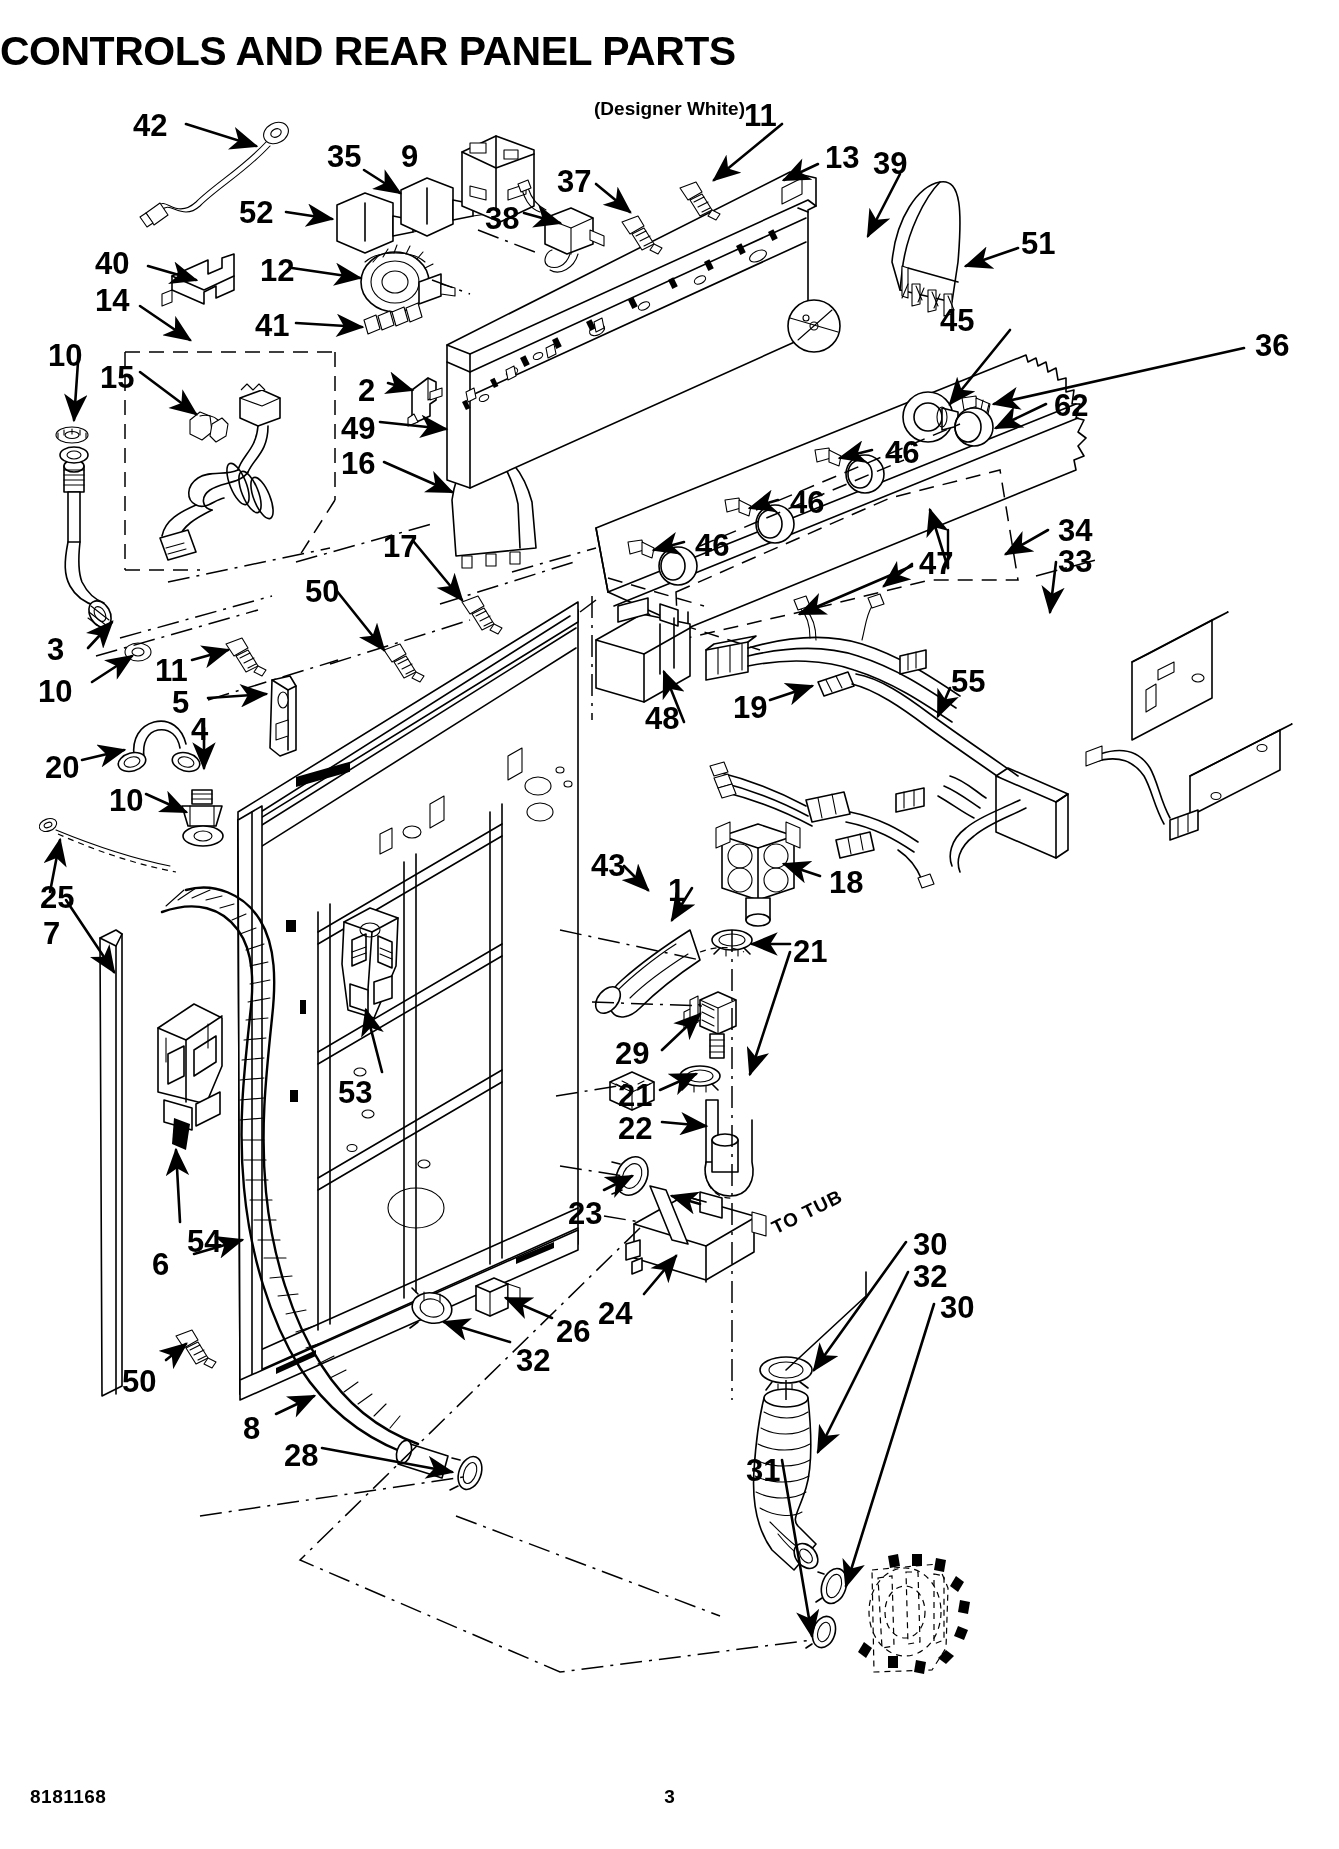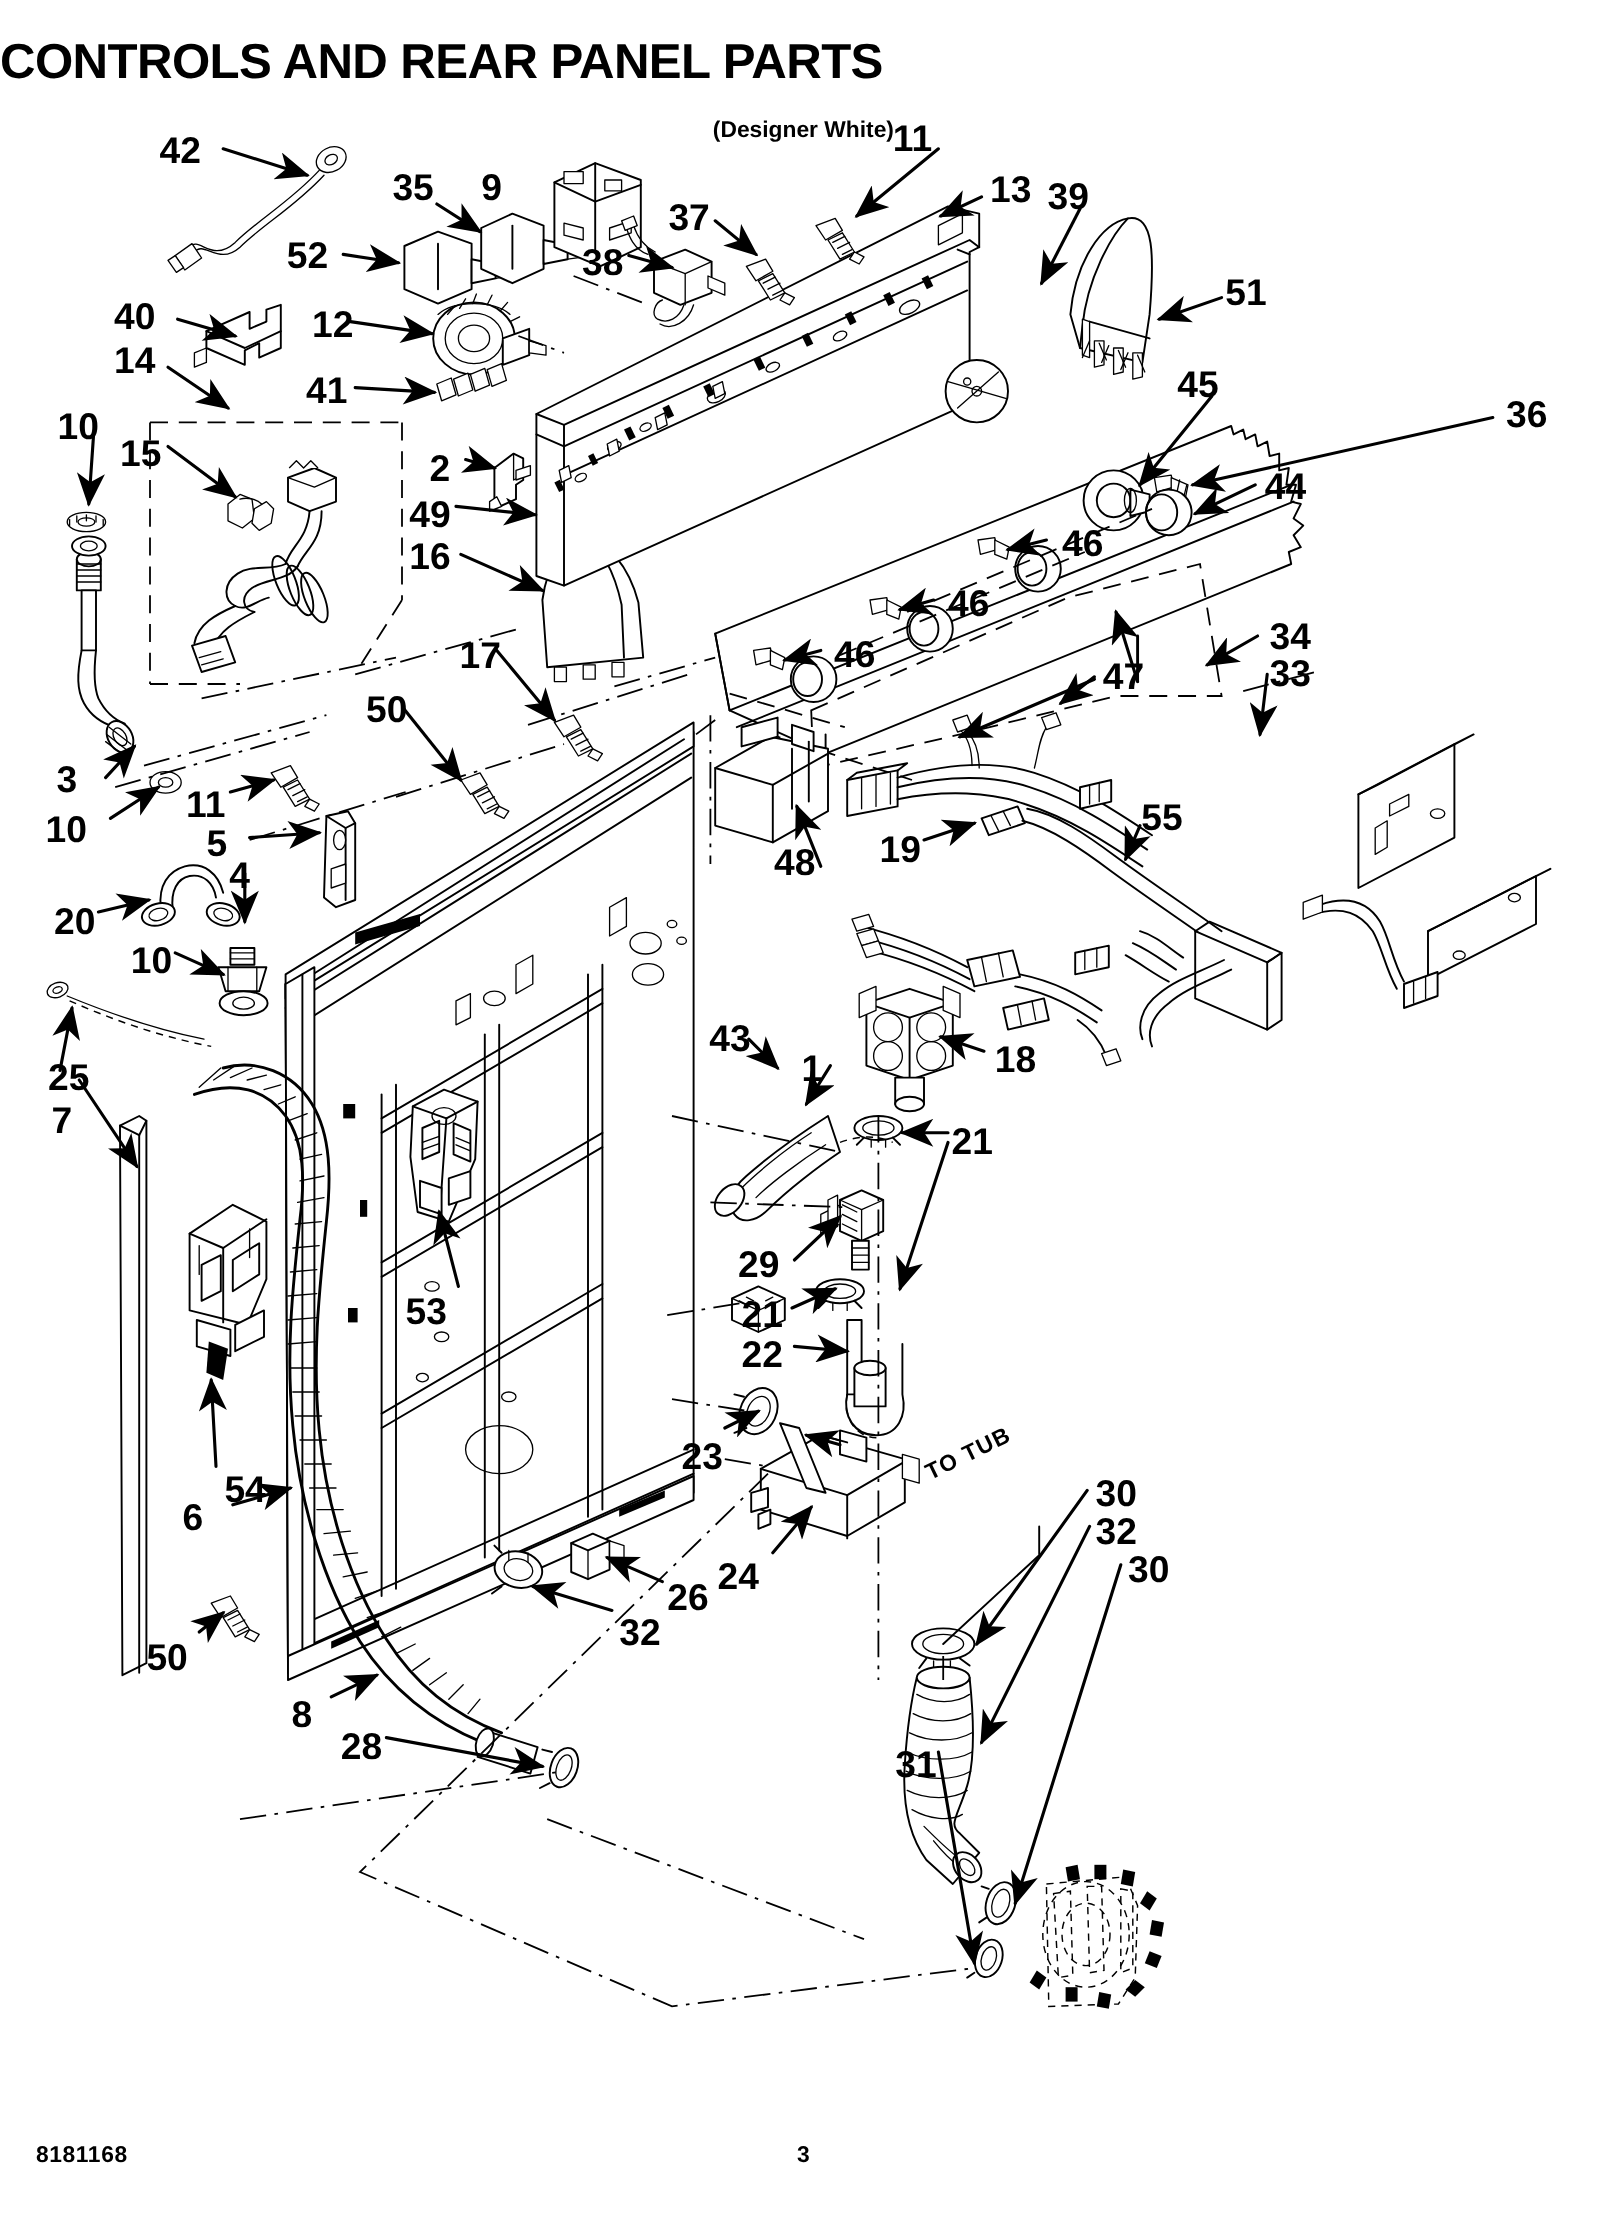--- a/index.html
+++ b/index.html
@@ -937,26 +937,26 @@
   <div class="cal" style="left:825px;top:142px;">13</div>
   <div class="cal" style="left:873px;top:148px;">39</div>
   <div class="cal" style="left:557px;top:166px;">37</div>
   <div class="cal" style="left:239px;top:197px;">52</div>
   <div class="cal" style="left:485px;top:203px;">38</div>
   <div class="cal" style="left:1021px;top:228px;">51</div>
   <div class="cal" style="left:95px;top:248px;">40</div>
   <div class="cal" style="left:260px;top:255px;">12</div>
   <div class="cal" style="left:95px;top:285px;">14</div>
   <div class="cal" style="left:255px;top:310px;">41</div>
-  <div class="cal" style="left:981px;top:305px;">45</div>
+  <div class="cal" style="left:940px;top:305px;">45</div>
   <div class="cal" style="left:1255px;top:330px;">36</div>
   <div class="cal" style="left:48px;top:340px;">10</div>
   <div class="cal" style="left:100px;top:362px;">15</div>
   <div class="cal" style="left:358px;top:375px;">2</div>
-  <div class="cal" style="left:1054px;top:390px;">44</div>
+  <div class="cal" style="left:1054px;top:390px;">62</div>
   <div class="cal" style="left:341px;top:413px;">49</div>
   <div class="cal" style="left:885px;top:437px;">46</div>
   <div class="cal" style="left:341px;top:448px;">16</div>
   <div class="cal" style="left:790px;top:487px;">46</div>
   <div class="cal" style="left:1058px;top:515px;">34</div>
   <div class="cal" style="left:695px;top:530px;">46</div>
   <div class="cal" style="left:1058px;top:546px;">33</div>
   <div class="cal" style="left:383px;top:531px;">17</div>
   <div class="cal" style="left:305px;top:576px;">50</div>
   <div class="cal" style="left:919px;top:548px;">47</div>

